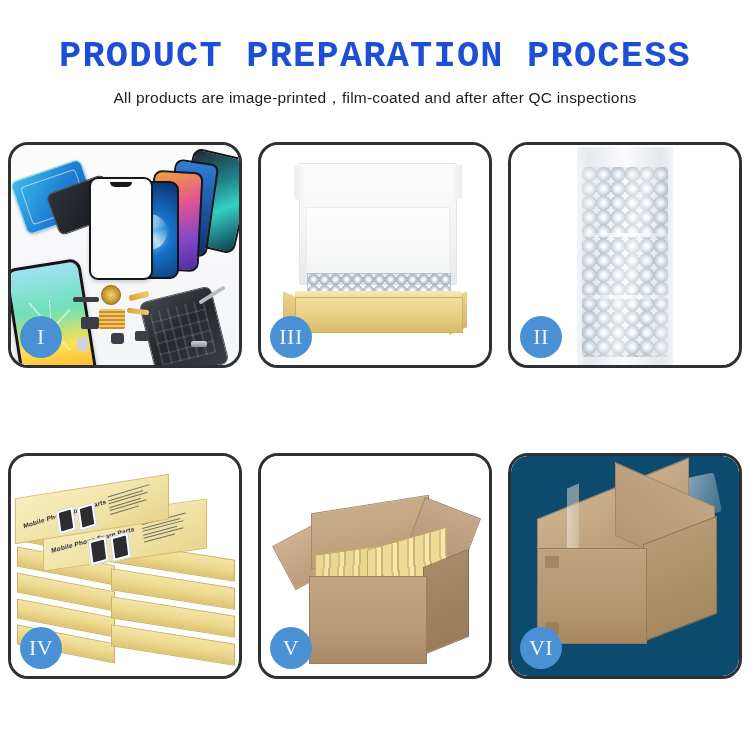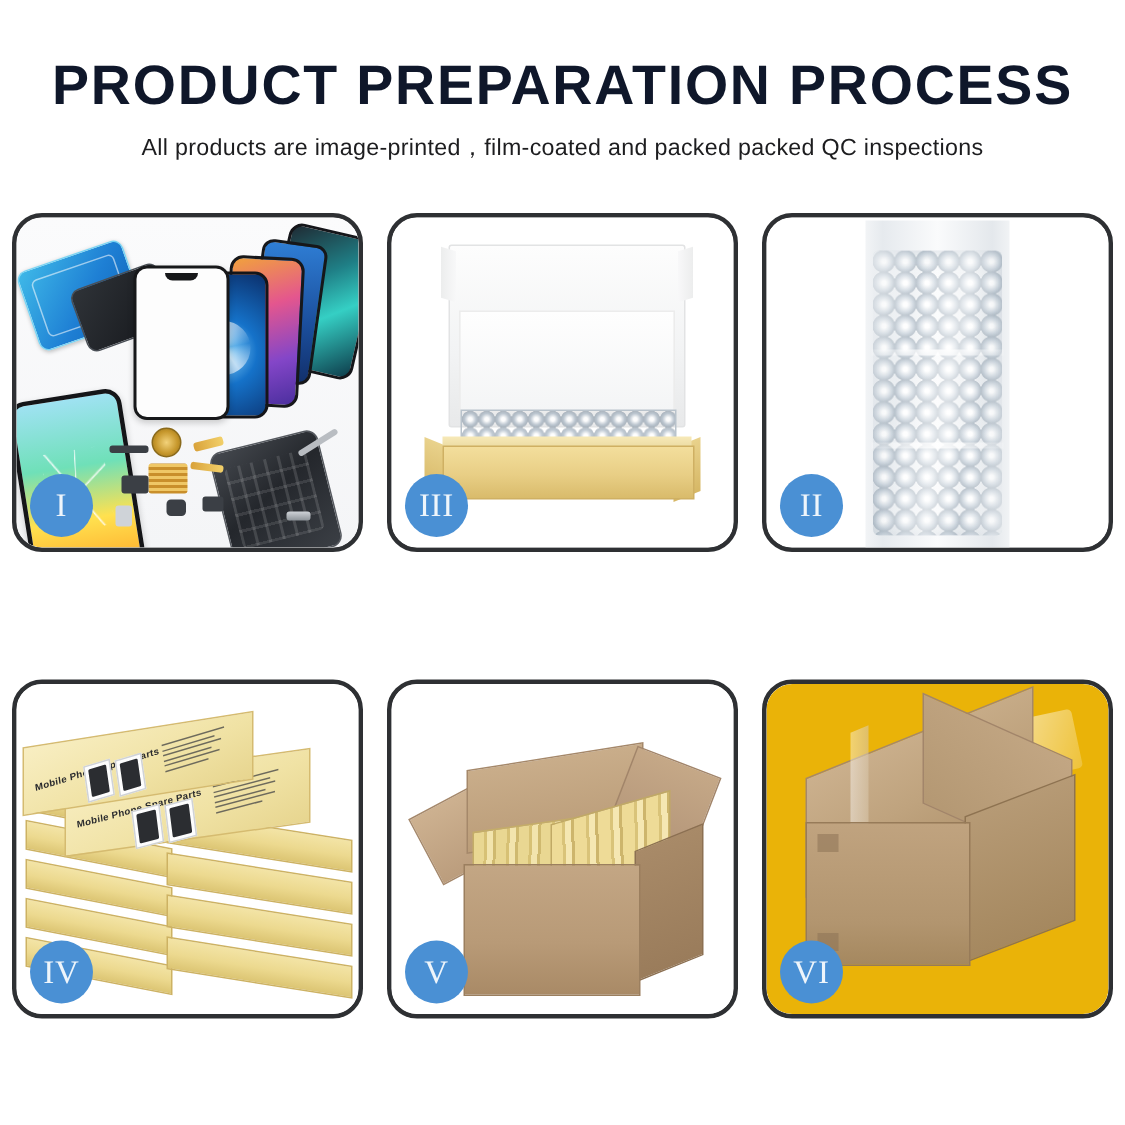--- a/index.html
+++ b/index.html
@@ -11,24 +11,24 @@
     position:relative;
   }
   .page{width:750px;height:750px;position:relative;}
 
   
   .header{position:absolute;left:0;top:0;width:750px;text-align:center;}
   .title{
     font-size:37px;
     font-weight:bold;
     letter-spacing:1.2px;
-    color:#0f172a;
+    color:#1d4ed8;
     margin-top:38px;
     line-height:1;
-    font-family:Liberation Sans, sans-serif;
+    font-family:Liberation Mono, monospace;
   }
   .subtitle{
     font-size:15.5px;
     color:#1d1d1f;
     margin-top:13px;
     letter-spacing:0.2px;
     font-family:"Liberation Sans", sans-serif;
   }
 
   
@@ -280,21 +280,21 @@
     border:1px solid #c4ad68;transform:skewY(-8deg);
   }
   .c5-contents2{
     position:absolute;left:92px;top:58px;width:78px;height:44px;
     background:repeating-linear-gradient(88deg,
       #eedb97 0 8px,#d9c379 8px 10px,#f5e7b2 10px 14px,#cdb56c 14px 16px);
     border:1px solid #c0a965;transform:skewY(-16deg);
   }
 
   
-  .p6{background:#eab308;}
+  .p6{background:#0c4a6e;}
   .c6{position:absolute;left:12px;top:26px;width:206px;height:182px;}
   .c6-top{
     position:absolute;left:14px;top:6px;width:150px;height:78px;
     background:linear-gradient(170deg,#cbb08d 0%,#bfa37e 55%,#b2956f 100%);
     transform:skewY(-22deg);
     border:1px solid #a5886a;
   }
   .c6-top2{
     position:absolute;left:92px;top:2px;width:98px;height:72px;
     background:linear-gradient(200deg,#c2a683,#b49873);
@@ -325,21 +325,21 @@
     border-radius:3px;
   }
 </style>
 </head>
 <body>
 
 <div class="page">
 
   <div class="header">
     <div class="title">PRODUCT PREPARATION PROCESS</div>
-    <div class="subtitle">All products are image-printed，film-coated and packed packed QC inspections</div>
+    <div class="subtitle">All products are image-printed，film-coated and after after QC inspections</div>
   </div>
 
   <div class="grid">
 
     <div class="panel">
       <div class="panel-inner p1">
         <div class="scr s1"></div>
         <div class="scr s2"></div>
         <div class="scr s7"></div>
         <div class="scr s6"></div>

